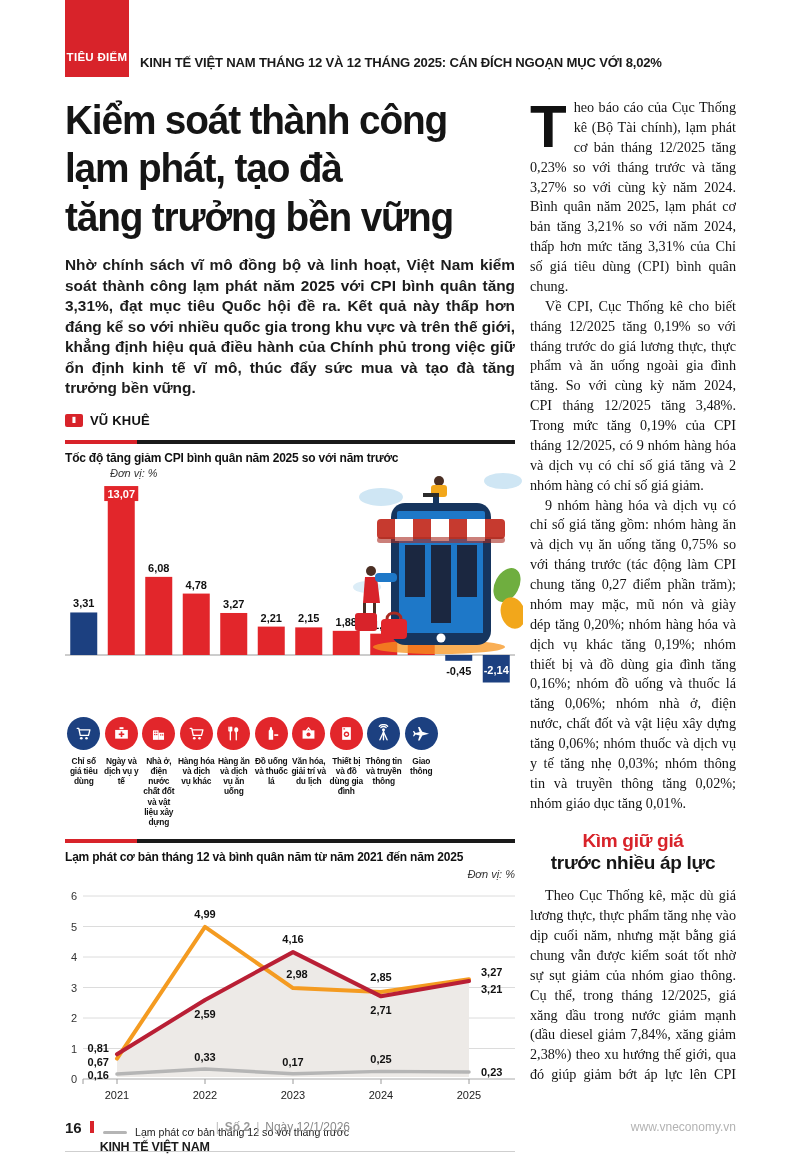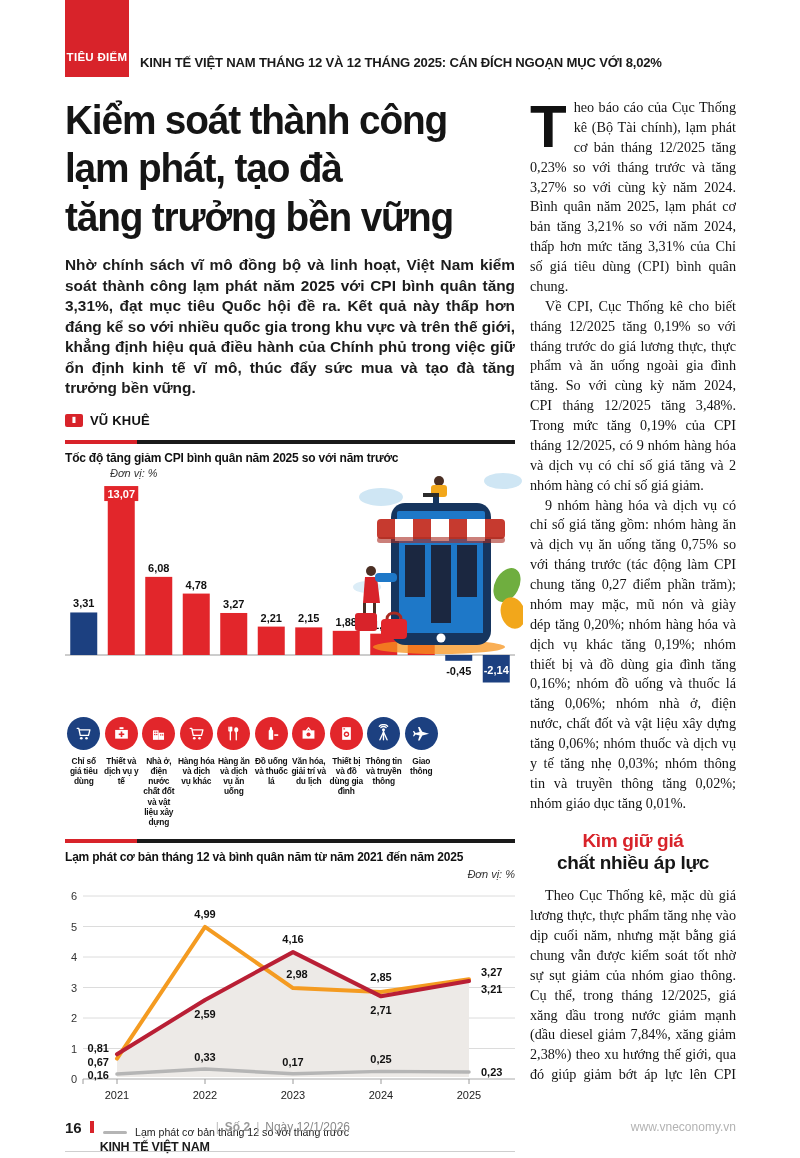--- a/index.html
+++ b/index.html
@@ -180,21 +180,21 @@
           </div>
           <div class="cat">
             <div class="bubble" style="background: rgb(226, 38, 43);">
               <svg width="19" height="19" viewBox="0 0 24 24">
                 <path d="M9.5 4h5v2.5h-5z" fill="#fff"></path>
                 <path d="M4 7.5h16a0 0 0 0 1 0 0v11H4z" fill="#fff"></path>
                 <rect x="11" y="9.5" width="2" height="7" fill="#e2262b"></rect>
                 <rect x="8.5" y="12" width="7" height="2" fill="#e2262b"></rect>
               </svg>
             </div>
-            <div class="cat-label">Thiết và dịch vụ y tế</div>
+            <div class="cat-label">Ngày và dịch vụ y tế</div>
           </div>
           <div class="cat">
             <div class="bubble" style="background: rgb(226, 38, 43);">
               <svg width="19" height="19" viewBox="0 0 24 24">
                 <path d="M5 8h7v12H5z" fill="#fff"></path>
                 <path d="M12 11h7v9h-7z" fill="#fff"></path>
                 <rect x="6.5" y="9.5" width="1.6" height="1.6" fill="#e2262b"></rect>
                 <rect x="9" y="9.5" width="1.6" height="1.6" fill="#e2262b"></rect>
                 <rect x="6.5" y="12.5" width="1.6" height="1.6" fill="#e2262b"></rect>
                 <rect x="9" y="12.5" width="1.6" height="1.6" fill="#e2262b"></rect>
@@ -341,21 +341,21 @@
       </div>
     </div>
   </div>
 
   <div class="right-col">
     <p class="first"><span class="dropcap">T</span><span>heo báo cáo của Cục Thống kê (Bộ Tài chính), lạm phát cơ bản tháng 12/2025 tăng 0,23% so với tháng trước và tăng 3,27% so với cùng kỳ năm 2024. Bình quân năm 2025, lạm phát cơ bản tăng 3,21% so với năm 2024, thấp hơn mức tăng 3,31% của Chỉ số giá tiêu dùng (CPI) bình quân chung.</span></p>
     <p>Về CPI, Cục Thống kê cho biết tháng 12/2025 tăng 0,19% so với tháng trước do giá lương thực, thực phẩm và ăn uống ngoài gia đình tăng. So với cùng kỳ năm 2024, CPI tháng 12/2025 tăng 3,48%. Trong mức tăng 0,19% của CPI tháng 12/2025, có 9 nhóm hàng hóa và dịch vụ có chỉ số giá tăng và 2 nhóm hàng có chỉ số giá giảm.</p>
     <p>9 nhóm hàng hóa và dịch vụ có chỉ số giá tăng gồm: nhóm hàng ăn và dịch vụ ăn uống tăng 0,75% so với tháng trước (tác động làm CPI chung tăng 0,27 điểm phần trăm); nhóm may mặc, mũ nón và giày dép tăng 0,20%; nhóm hàng hóa và dịch vụ khác tăng 0,19%; nhóm thiết bị và đồ dùng gia đình tăng 0,16%; nhóm đồ uống và thuốc lá tăng 0,06%; nhóm nhà ở, điện nước, chất đốt và vật liệu xây dựng tăng 0,06%; nhóm thuốc và dịch vụ y tế tăng nhẹ 0,03%; nhóm thông tin và truyền thông tăng 0,02%; nhóm giáo dục tăng 0,01%.</p>
     <div class="section-heading">
       <span class="line1">Kìm giữ giá</span>
-      <span class="line2">chất nhiều áp lực</span>
+      <span class="line2">trước nhiều áp lực</span>
     </div>
     <p>Theo Cục Thống kê, mặc dù giá lương thực, thực phẩm tăng nhẹ vào dịp cuối năm, nhưng mặt bằng giá chung vẫn được kiểm soát tốt nhờ sự sụt giảm của nhóm giao thông. Cụ thể, trong tháng 12/2025, giá xăng dầu trong nước giảm mạnh (dầu diesel giảm 7,84%, xăng giảm 2,38%) theo xu hướng thế giới, qua đó giúp giảm bớt áp lực lên CPI tổng thể.</p>
 
   </div>
 
   <div class="footer">
     <span class="pageno">16</span>
     <span class="redbar"></span>
     <span class="mag">KINH TẾ VIỆT NAM</span>
     <span class="sep">|</span>

